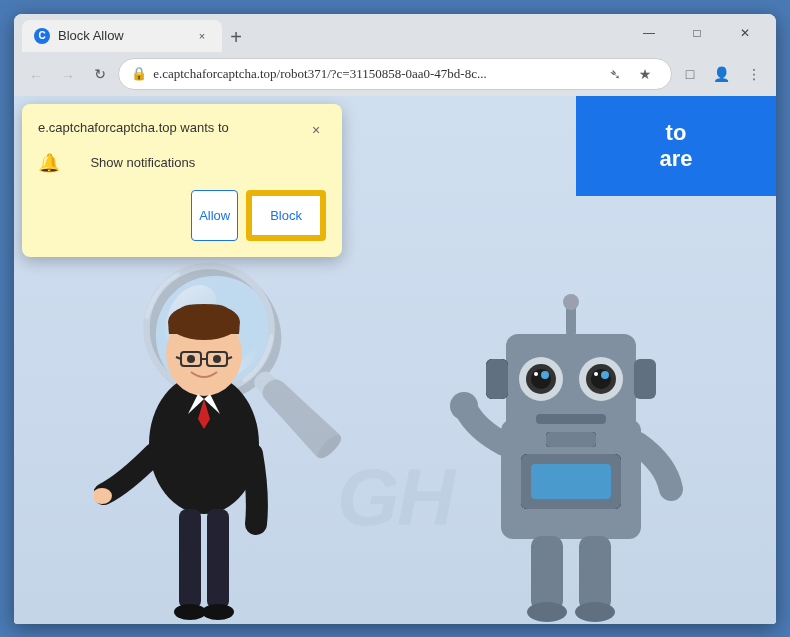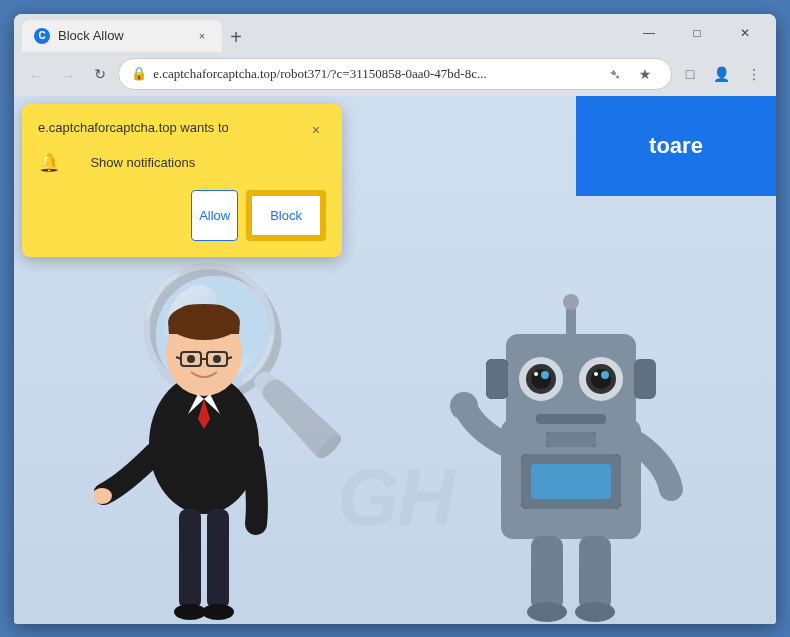--- a/index.html
+++ b/index.html
@@ -234,21 +234,21 @@
     .top-banner {
       position: absolute;
       top: 0;
       right: 0;
       width: 200px;
       height: 100px;
       background: #1a73e8;
       display: flex;
       align-items: center;
       justify-content: center;
-      flex-direction: row;
+      flex-direction: column;
     }
 
     .top-banner-text {
       color: white;
       font-size: 22px;
       font-weight: bold;
     }
 
     
     .person-svg {
@@ -277,21 +277,21 @@
       font-size: 180px;
       color: rgba(180, 195, 215, 0.25);
     }
 
     
     .permission-popup {
       position: absolute;
       top: 8px;
       left: 8px;
       width: 320px;
-      background: #fde047;
+      background: #fef9c3;
       border-radius: 8px;
       box-shadow: 0 4px 16px rgba(0,0,0,0.25);
       padding: 16px;
       z-index: 100;
     }
 
     .popup-header {
       display: flex;
       justify-content: space-between;
       align-items: flex-start;

